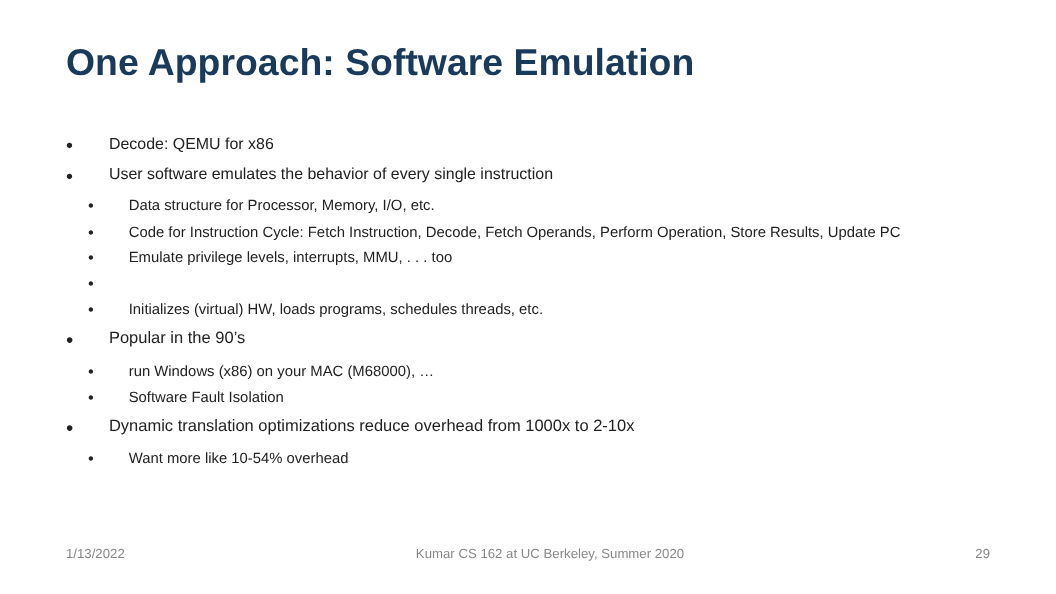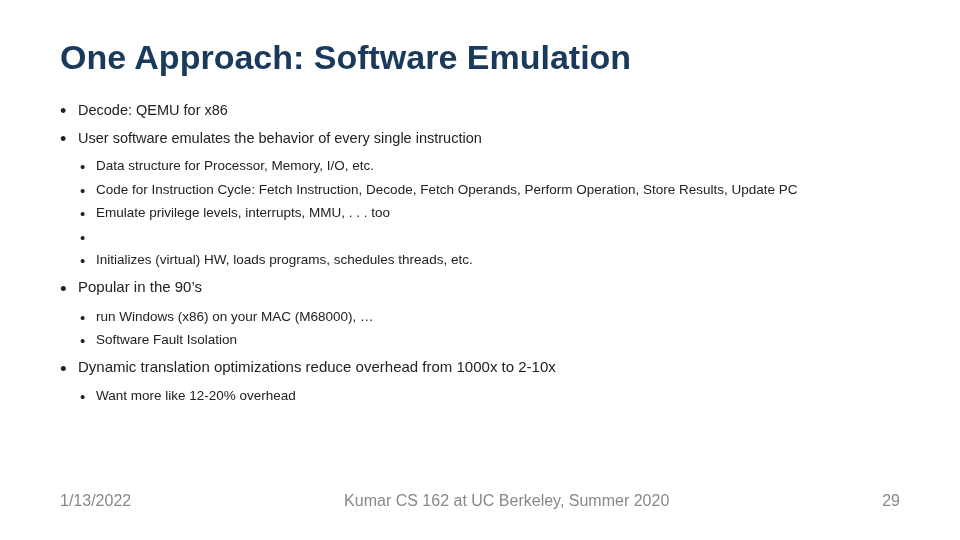--- a/index.html
+++ b/index.html
@@ -1,15 +1,15 @@
 <!DOCTYPE html>
 <html><head>
   <meta charset="utf-8">
   <style>
-    * { margin: 0; padding: 0; box-sizing: border-box; }
+    * { margin: 0; padding: 0; box-sizing: border-box; gap: 21px; }
 
     body {
       width: 960px;
       height: 540px;
       background: #ffffff;
       font-family: 'Segoe UI', Arial, sans-serif;
       color: #222222;
       overflow: hidden;
       position: relative;
     }
@@ -82,21 +82,21 @@
     .bullet-l2 .text {
       flex: 1;
       font-size: 13.5px;
       line-height: 1.5;
     }
 
     .footer {
       display: flex;
       justify-content: space-between;
       align-items: center;
-      font-size: 16px;
+      font-size: 12px;
       color: #888;
       padding-top: 6px;
       border-top: none;
       text-align: right;
     }
 
     .spacer-sm { margin-bottom: 3px; }
   </style>
 </head>
 <body>
@@ -152,21 +152,21 @@
       </div>
     </div>
 
     <div class="bullet-l1 large">
       <span class="dot" style="font-size:19px;">•</span>
       <span class="text">Dynamic translation optimizations reduce overhead from 1000x to 2-10x</span>
     </div>
     <div class="sub-bullets">
       <div class="bullet-l2">
         <span class="dot">•</span>
-        <span class="text">Want more like 12-20% overhead</span>
+        <span class="text">Want more like 10-54% overhead</span>
       </div>
     </div>
 
   </div>
 
   <div class="footer">
     <span>1/13/2022</span>
     <span>Kumar CS 162 at UC Berkeley, Summer 2020</span>
     <span>29</span>
   </div>

